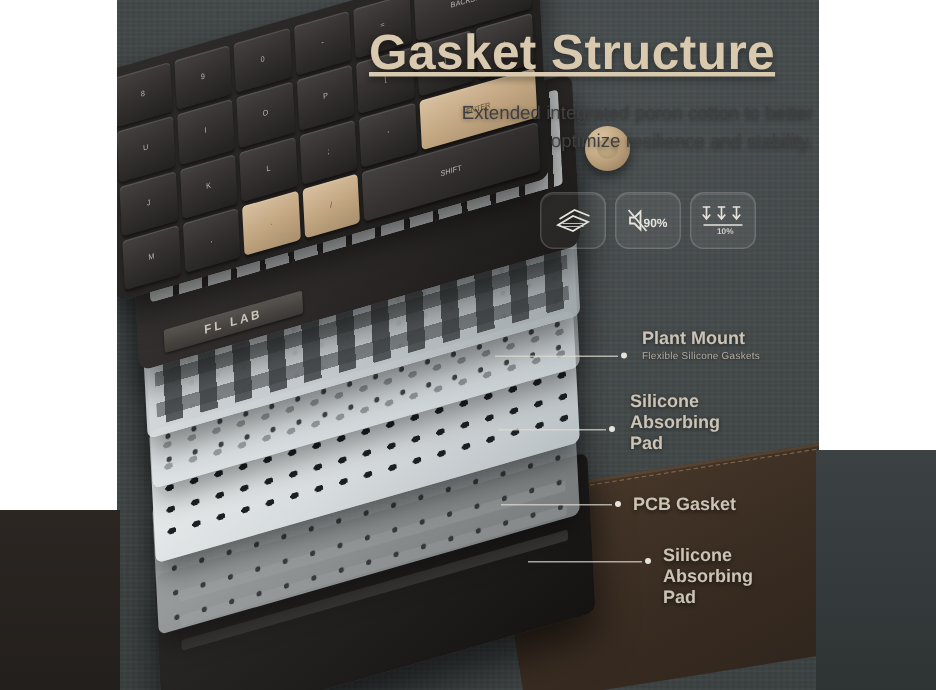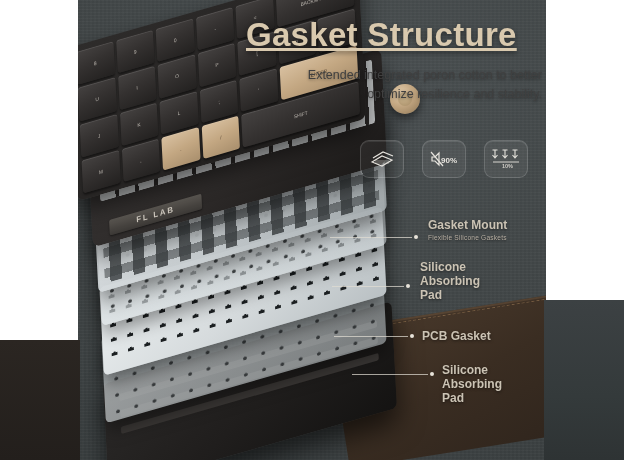--- a/index.html
+++ b/index.html
@@ -160,21 +160,21 @@
     text-shadow:0 2px 5px rgba(0,0,0,.45);
     text-decoration:underline;
   }
   #subtitle{
     position:absolute;left:296px;top:66px;width:246px;
     text-align:right;font-size:12.5px;line-height:1.55;color:#404040;
     text-shadow:0 1px 3px rgba(0,0,0,.4);
   }
 
   
-  #badges{position:absolute;left:360px;top:140px;display:flex;gap:18px;}
+  #badges{position:absolute;left:360px;top:128px;display:flex;gap:6px;}
   .badge{
     width:42px;height:36px;border-radius:9px;
     background:rgba(255,255,255,.055);
     border:1px solid rgba(255,255,255,.16);
     display:flex;align-items:center;justify-content:center;
     box-shadow:inset 0 1px 0 rgba(255,255,255,.09);
   }
 
   
   .callout{position:absolute;}
@@ -299,21 +299,21 @@
           <path d="M25 3 v7 M22.5 8 L25 11 L27.5 8 M22.5 3 h5"></path>
         </g>
         <line x1="3" y1="15" x2="29" y2="15" stroke="#e6e3dd" stroke-width=".9"></line>
         <text x="12" y="21" font-family="Liberation Sans, sans-serif" font-size="5.5" font-weight="700" fill="#cfccc6">10%</text>
       </svg>
     </div>
 
   </div>
 
   <div class="callout" style="left:428px;top:218px;">
-    <div class="lbl">Gasket Mount</div>
+    <div class="lbl">Plant Mount</div>
     <div class="sub">Flexible Silicone Gaskets</div>
   </div>
   <div class="leader" style="left:330px;top:237px;width:82px;"></div>
   <div class="dot" style="left:414px;top:235px;"></div>
 
   <div class="callout" style="left:420px;top:260px;">
     <div class="lbl">Silicone
 Absorbing
 Pad</div>
   </div>

